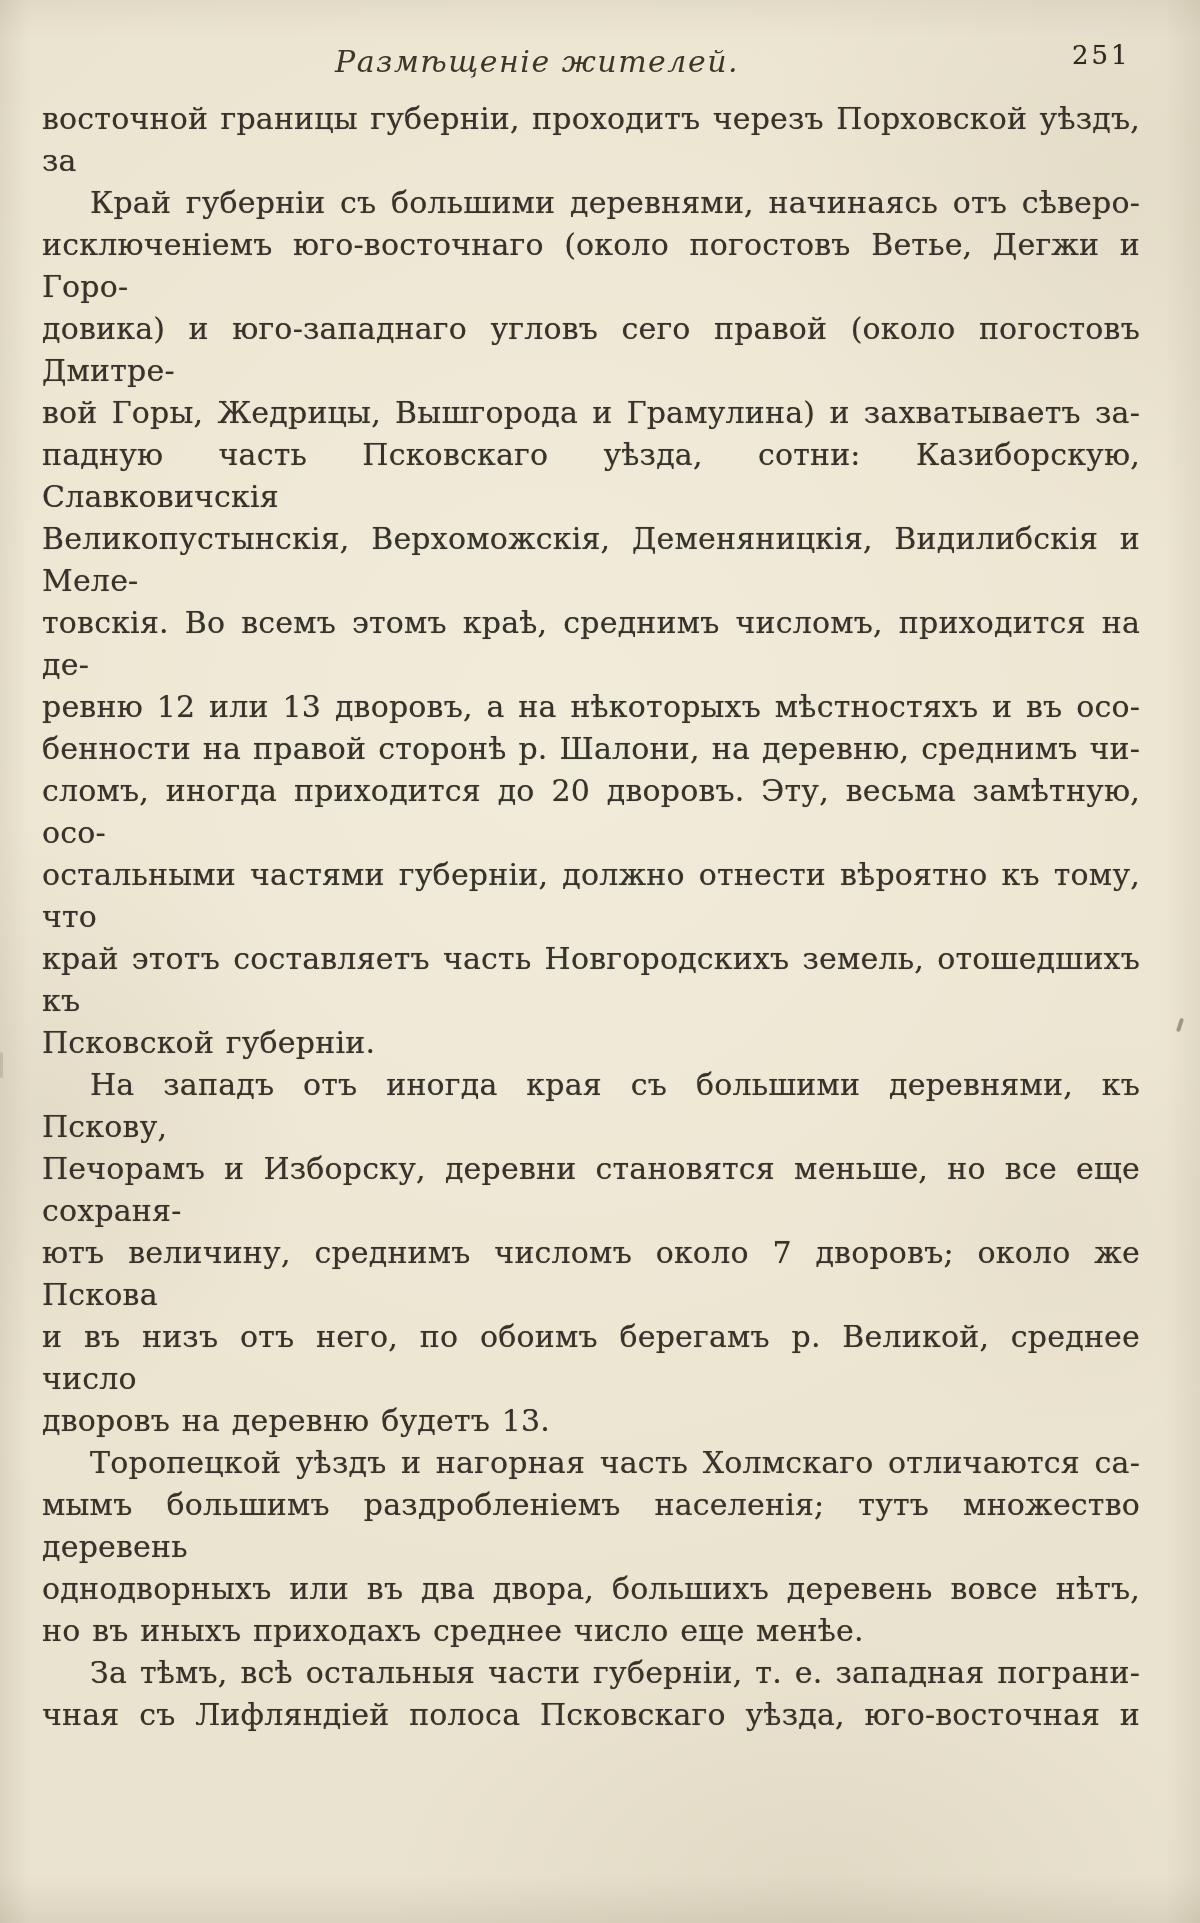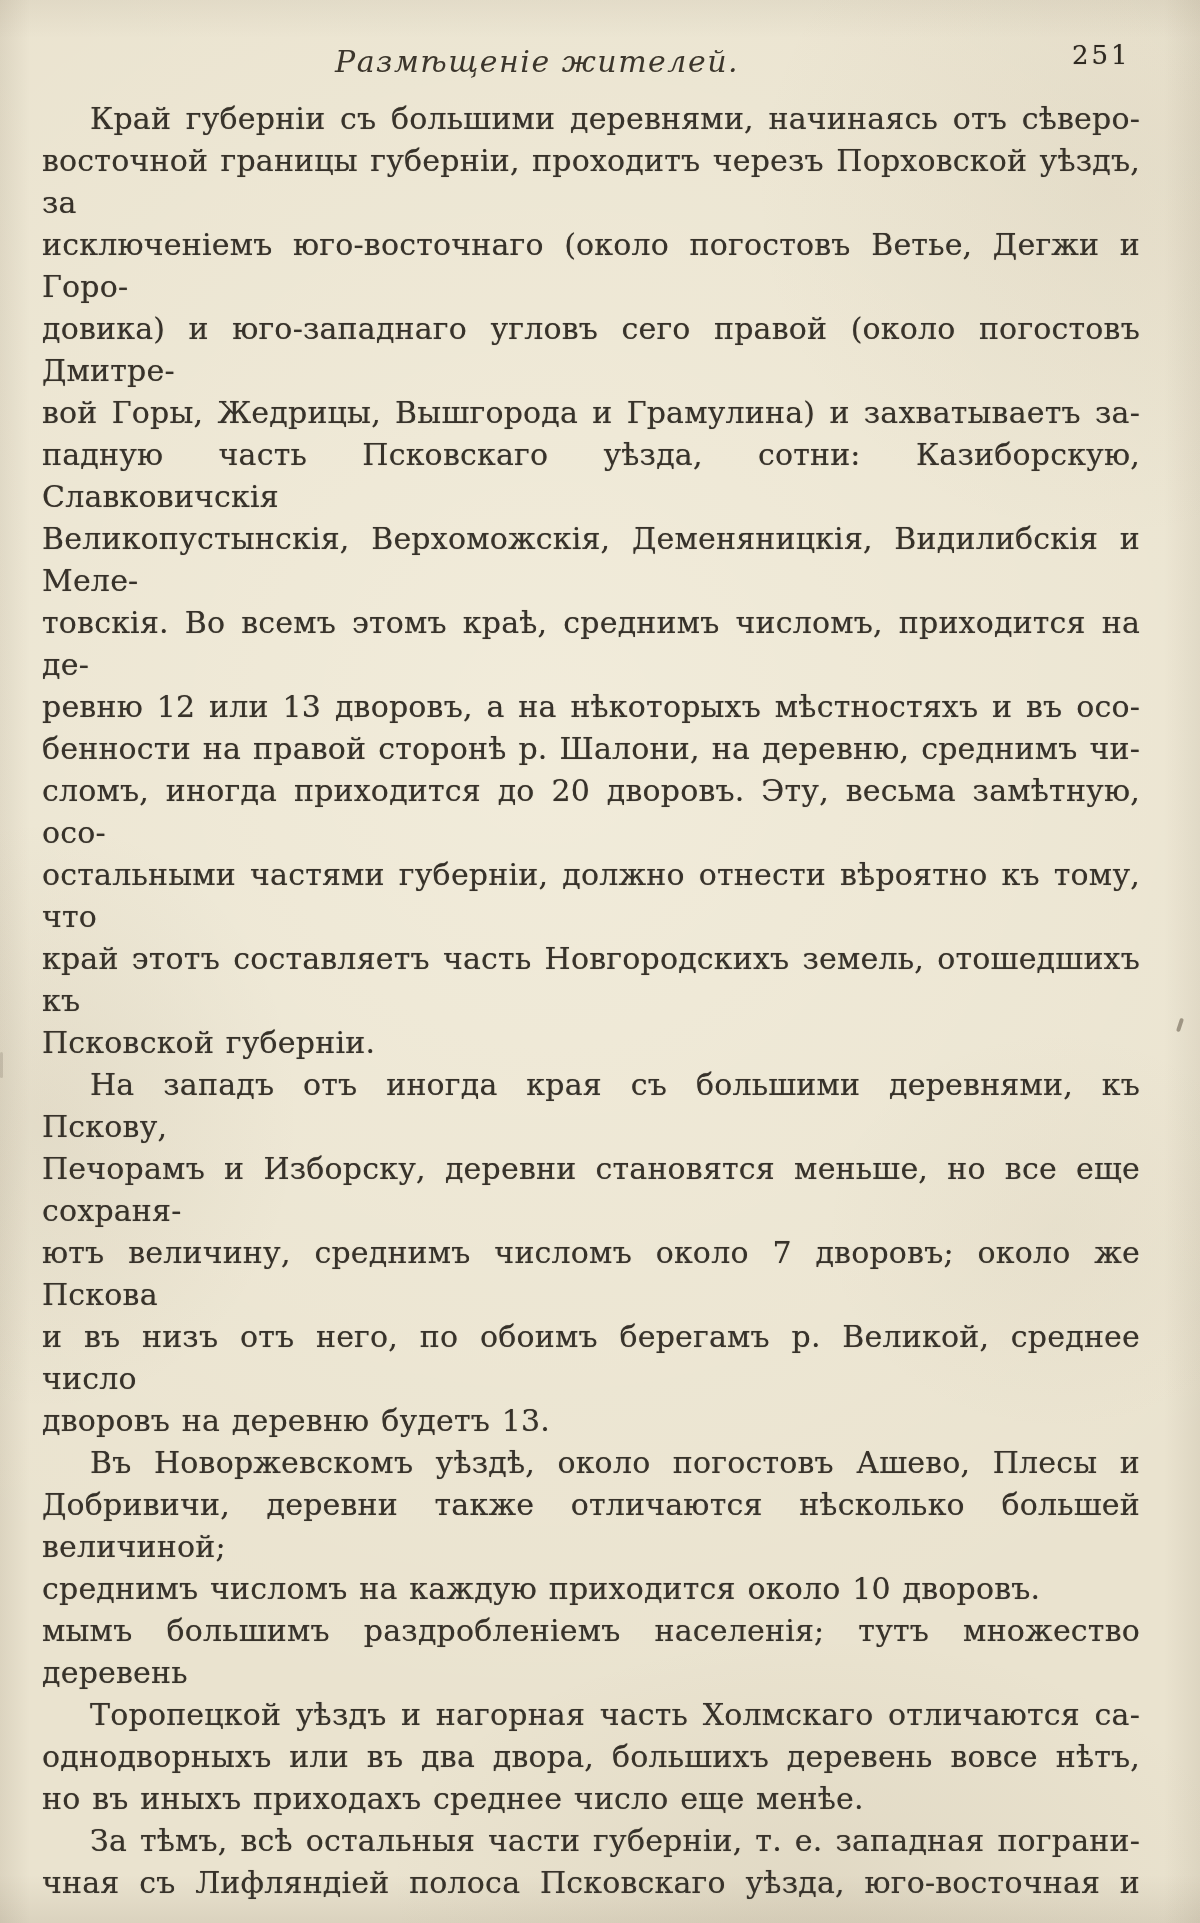--- a/index.html
+++ b/index.html
@@ -85,22 +85,22 @@
 
 <div class="page">
 
   <div class="running-head">
     <span class="running-title">Размѣщеніе жителей.</span>
     <span class="page-number">251</span>
   </div>
 
   <div class="text-block" id="text-block">
       <p class="para">
+        <span class="line">восточной границы губерніи, проходитъ черезъ Порховской уѣздъ, за</span>
         <span class="line indent">Край губерніи съ большими деревнями, начинаясь отъ сѣверо-</span>
-        <span class="line">восточной границы губерніи, проходитъ черезъ Порховской уѣздъ, за</span>
         <span class="line">исключеніемъ юго-восточнаго (около погостовъ Ветье, Дегжи и Горо-</span>
         <span class="line">довика) и юго-западнаго угловъ сего правой (около погостовъ Дмитре-</span>
         <span class="line">вой Горы, Жедрицы, Вышгорода и Грамулина) и захватываетъ за-</span>
         <span class="line">падную часть Псковскаго уѣзда, сотни: Казиборскую, Славковичскія</span>
         <span class="line">Великопустынскія, Верхоможскія, Деменяницкія, Видилибскія и Меле-</span>
         <span class="line">товскія. Во всемъ этомъ краѣ, среднимъ числомъ, приходится на де-</span>
         <span class="line">ревню 12 или 13 дворовъ, а на нѣкоторыхъ мѣстностяхъ и въ осо-</span>
         <span class="line">бенности на правой сторонѣ р. Шалони, на деревню, среднимъ чи-</span>
         <span class="line">сломъ, иногда приходится до 20 дворовъ. Эту, весьма замѣтную, осо-</span>
         <span class="line">остальными частями губерніи, должно отнести вѣроятно къ тому, что</span>
@@ -108,27 +108,22 @@
         <span class="line final">Псковской губерніи.</span>
       </p>
       <p class="para">
         <span class="line indent">На западъ отъ иногда края съ большими деревнями, къ Пскову,</span>
         <span class="line">Печорамъ и Изборску, деревни становятся меньше, но все еще сохраня-</span>
         <span class="line">ютъ величину, среднимъ числомъ около 7 дворовъ; около же Пскова</span>
         <span class="line">и въ низъ отъ него, по обоимъ берегамъ р. Великой, среднее число</span>
         <span class="line final">дворовъ на деревню будетъ 13.</span>
       </p>
       <p class="para">
-        <span class="line indent">Въ Новоржевскомъ уѣздѣ, около погостовъ Ашево, Плесы и</span>
-        <span class="line">Добривичи, деревни также отличаются нѣсколько большей величиной;</span>
-        <span class="line final">среднимъ числомъ на каждую приходится около 10 дворовъ.</span>
-      </p>
-      <p class="para">
+        <span class="line indent">Торопецкой уѣздъ и нагорная часть Холмскаго отличаются са-</span>
         <span class="line">мымъ большимъ раздробленіемъ населенія; тутъ множество деревень</span>
-        <span class="line indent">Торопецкой уѣздъ и нагорная часть Холмскаго отличаются са-</span>
         <span class="line">однодворныхъ или въ два двора, большихъ деревень вовсе нѣтъ,</span>
         <span class="line final">но въ иныхъ приходахъ среднее число еще менѣе.</span>
       </p>
       <p class="para">
         <span class="line indent">За тѣмъ, всѣ остальныя части губерніи, т. е. западная пограни-</span>
         <span class="line">чная съ Лифляндіей полоса Псковскаго уѣзда, юго-восточная и</span>
       </p>
     </div>
 
   <span class="artifact tick" style="left:1178px; top:1018px;"></span>

